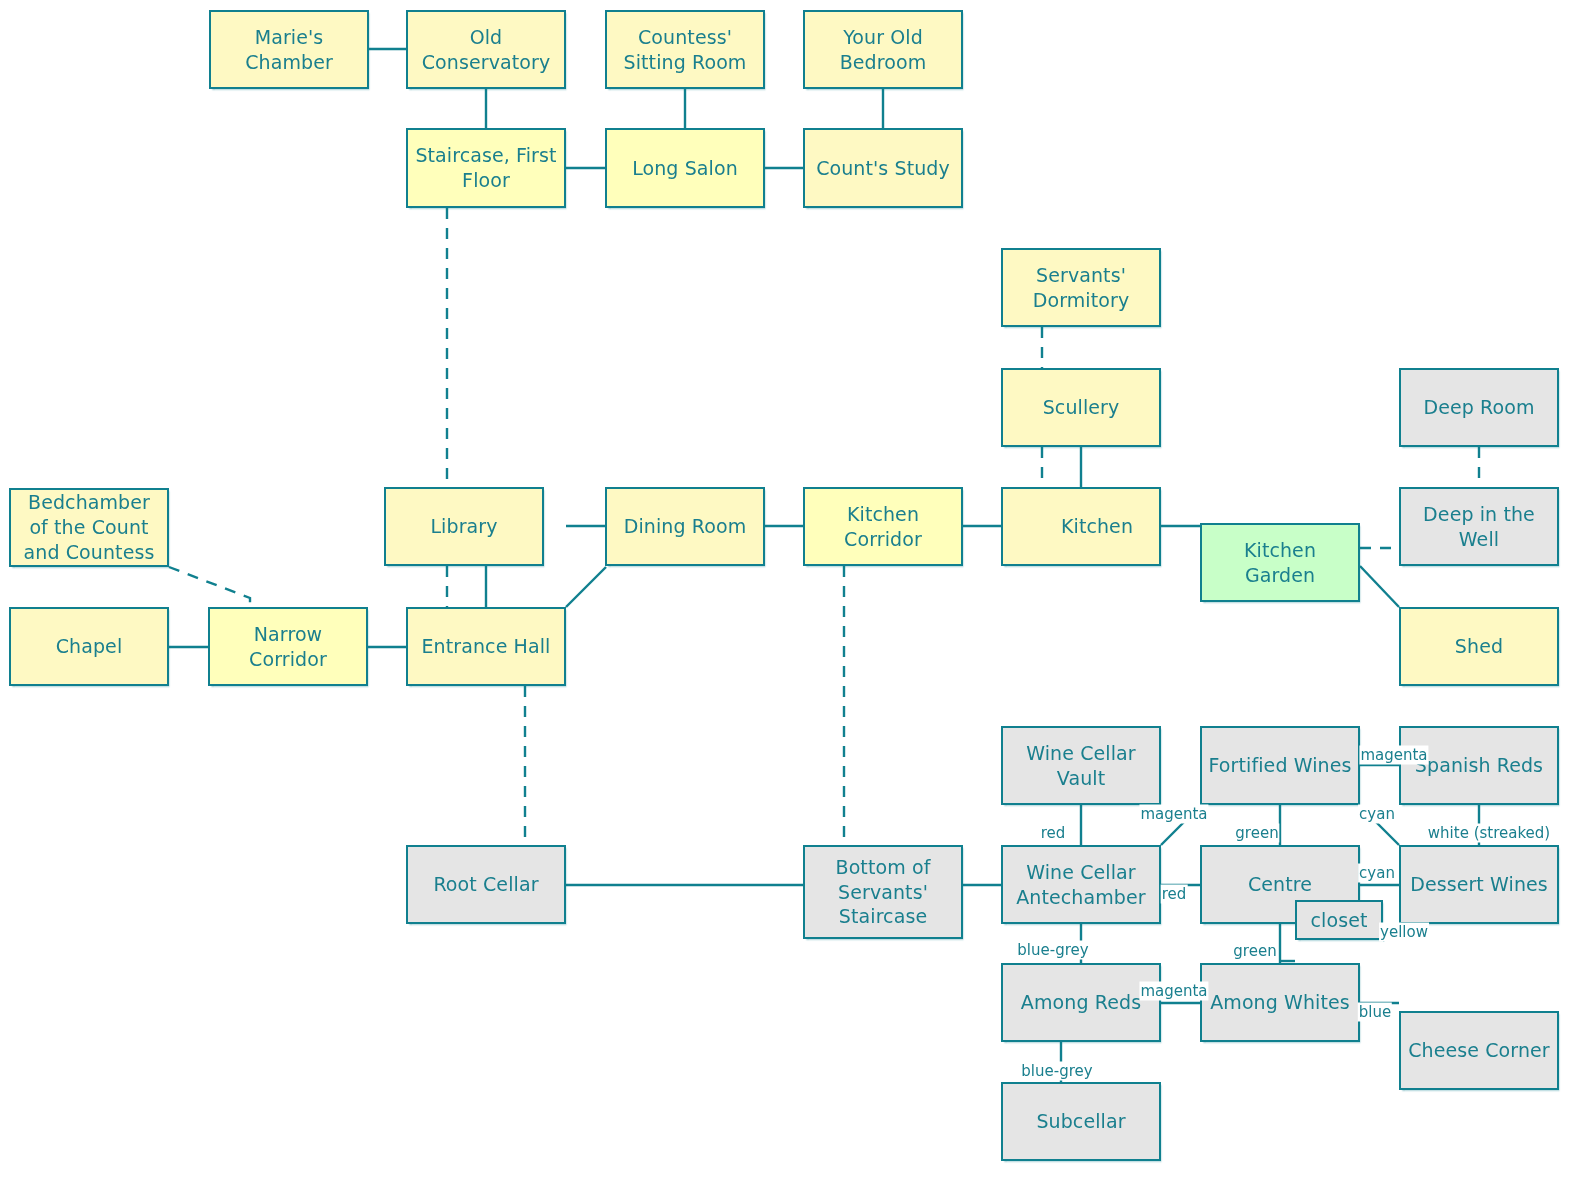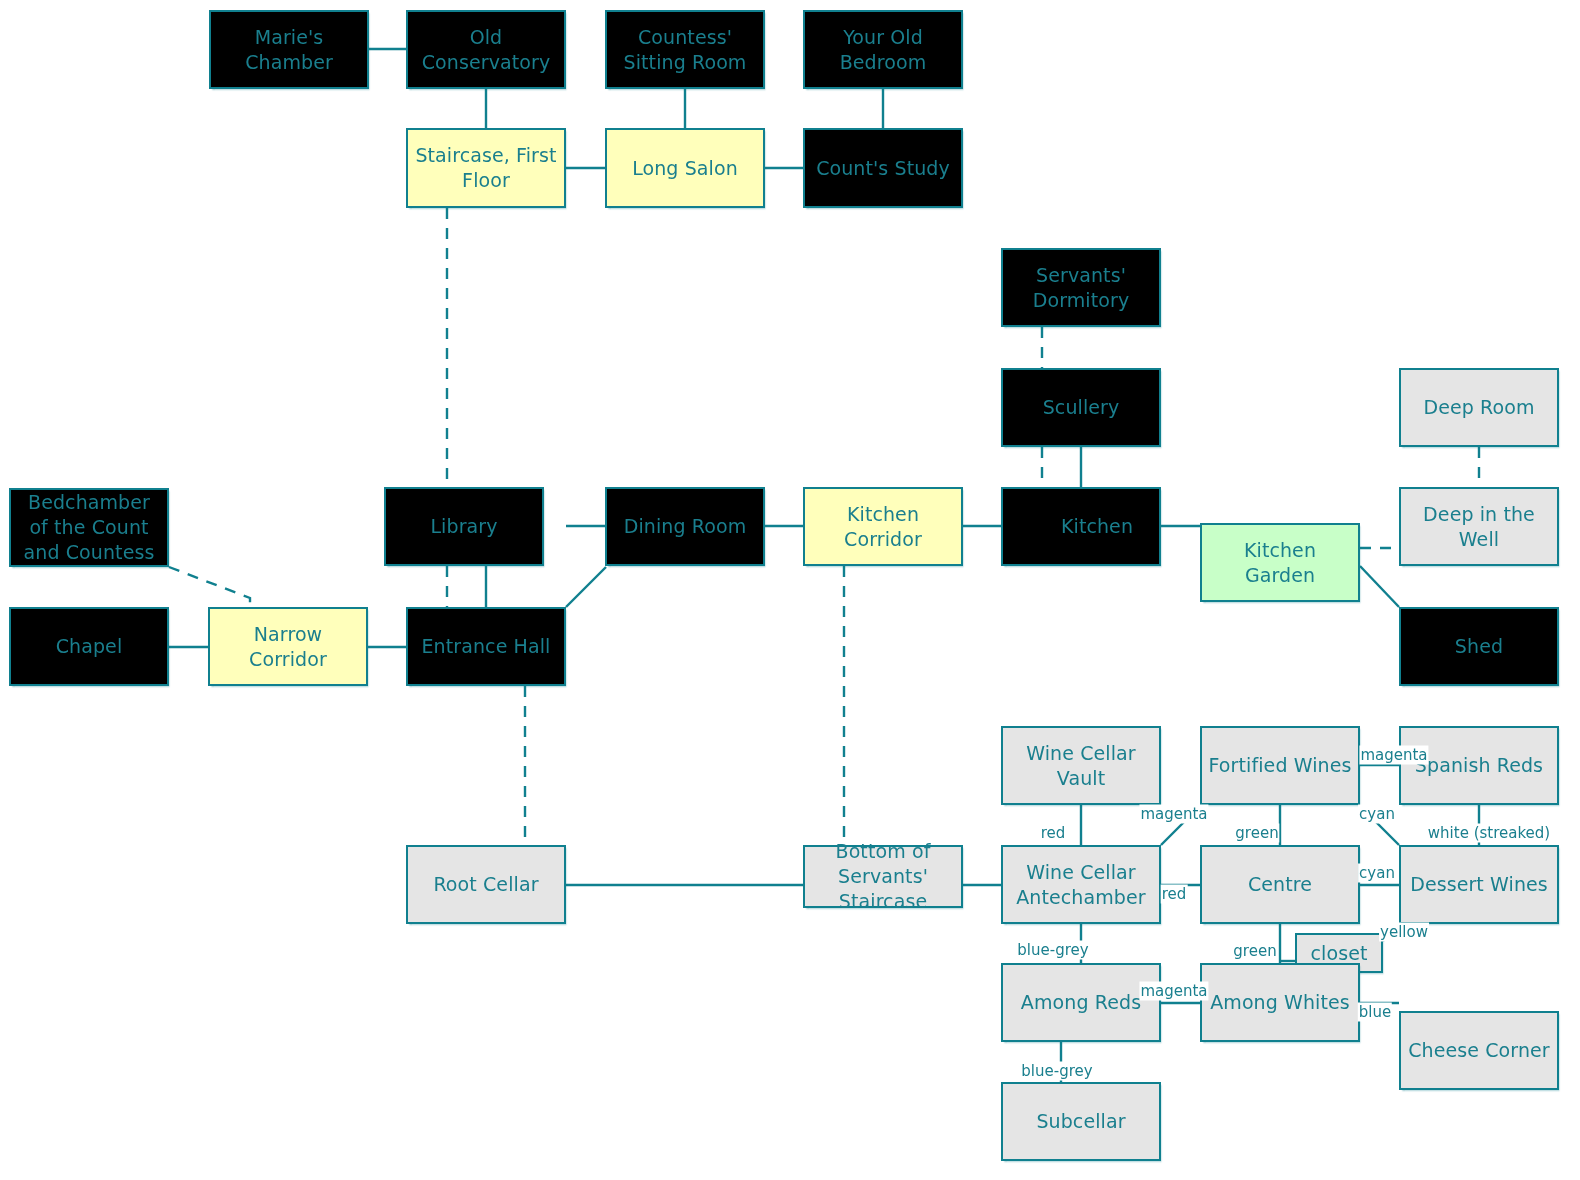--- a/index.html
+++ b/index.html
@@ -30,21 +30,21 @@
     align-items: center;
     justify-content: center;
     text-align: center;
     color: #1a7f8e;
     font-size: 19px;
     line-height: 1.30;
     letter-spacing: 0.1px;
     padding: 2px 6px;
     box-shadow: 1.5px 2px 1.5px -1px rgba(16,128,143,0.40);
   }
-  .node.pink   { background: #000000; }
+  .node.pink   { background: #fef9c3; }
   .node.yellow { background: #ffffbb; }
   .node.blue   { background: #e5e5e5; }
   .node.green  { background: #c8ffc8; margin-top: 36px; }
   .node .lbl { display: block; }
   .edge-label {
     position: absolute;
     background: #ffffff;
     color: #1a7f8e;
     font-size: 15px;
     line-height: 1;
@@ -170,33 +170,33 @@
       </div>
       <div class="node blue" style="left: 1200px; top: 726px; width: 160px; height: 79px;">
         <span class="lbl">Fortified Wines</span>
       </div>
       <div class="node blue" style="left: 1399px; top: 726px; width: 160px; height: 79px;">
         <span class="lbl">Spanish Reds</span>
       </div>
       <div class="node blue" style="left: 406px; top: 845px; width: 160px; height: 79px;">
         <span class="lbl">Root Cellar</span>
       </div>
-      <div class="node blue" style="left: 803px; top: 845px; width: 160px; height: 63px;">
+      <div class="node blue" style="left: 803px; top: 845px; width: 160px; height: 94px;">
         <span class="lbl">Bottom of Servants' Staircase</span>
       </div>
       <div class="node blue" style="left: 1001px; top: 845px; width: 160px; height: 79px;">
         <span class="lbl">Wine Cellar Antechamber</span>
       </div>
       <div class="node blue" style="left: 1200px; top: 845px; width: 160px; height: 79px;">
         <span class="lbl">Centre</span>
       </div>
       <div class="node blue" style="left: 1399px; top: 845px; width: 160px; height: 79px;">
         <span class="lbl">Dessert Wines</span>
       </div>
-      <div class="node blue" style="left: 1295px; top: 933px; width: 88px; height: 40px;">
+      <div class="node blue" style="left: 1295px; top: 900px; width: 88px; height: 40px;">
         <span class="lbl">closet</span>
       </div>
       <div class="node blue" style="left: 1001px; top: 963px; width: 160px; height: 79px;">
         <span class="lbl">Among Reds</span>
       </div>
       <div class="node blue" style="left: 1200px; top: 963px; width: 160px; height: 79px;">
         <span class="lbl">Among Whites</span>
       </div>
       <div class="node blue" style="left: 1399px; top: 963px; width: 160px; height: 79px; margin-top: 48px;">
         <span class="lbl">Cheese Corner</span>

